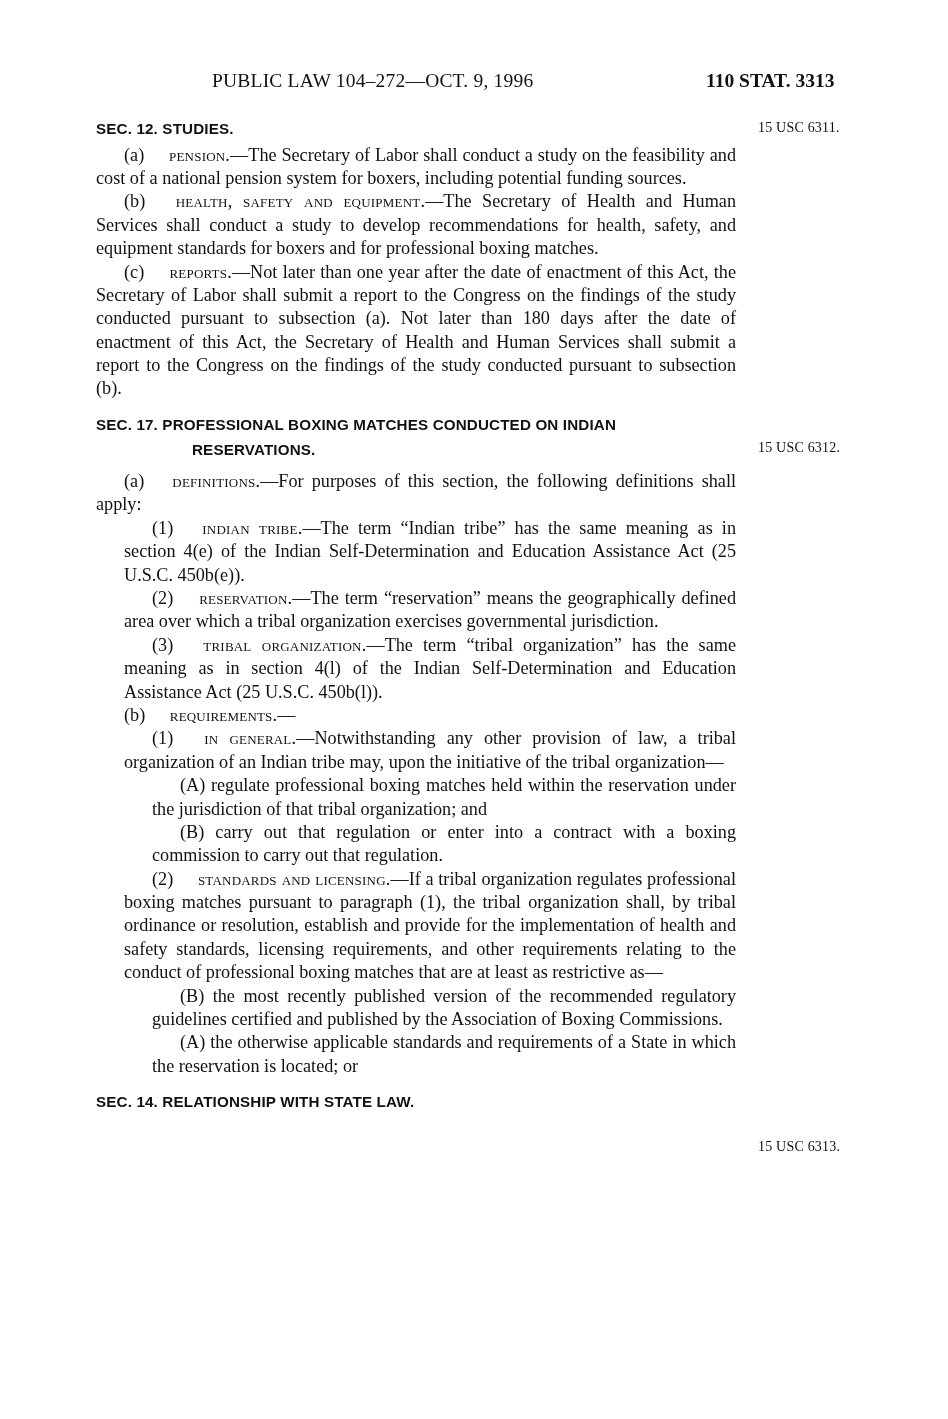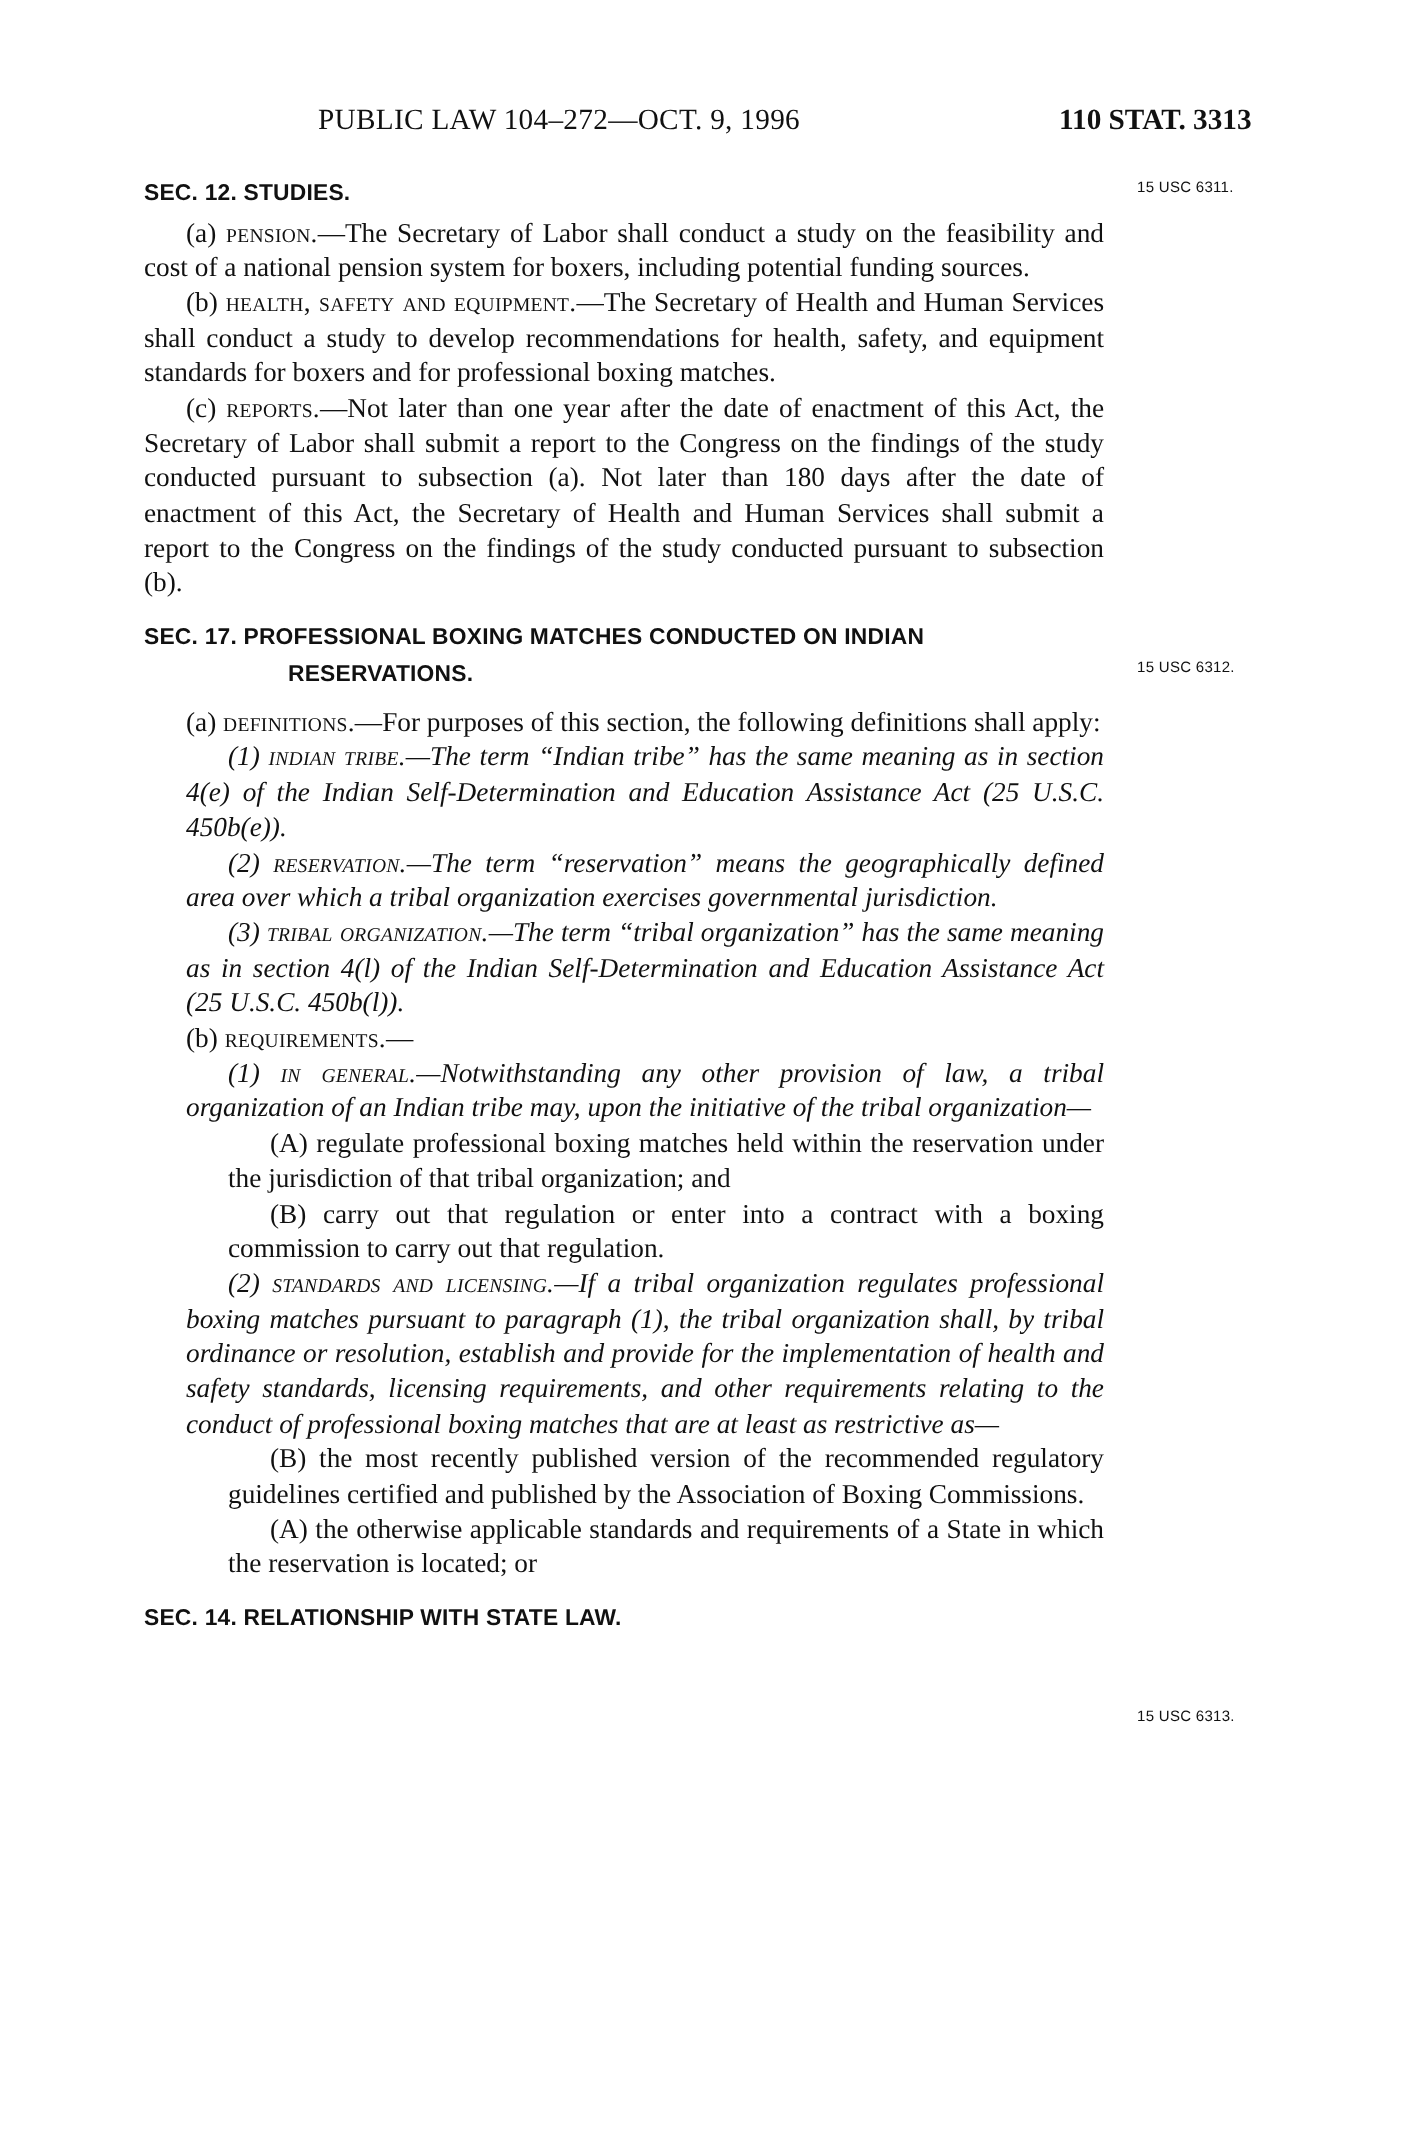--- a/index.html
+++ b/index.html
@@ -72,35 +72,36 @@
 
   p.body {
     margin: 0;
     font-size: 18.2px;
     line-height: 1.285;
     text-align: justify;
     text-justify: inter-word;
     hyphens: none;
   }
   p.ind1 { text-indent: 28px; }
-  p.ind2 { padding-left: 28px; text-indent: 28px; font-style: italic; }
+  p.ind2 { padding-left: 28px; text-indent: 28px; }
   p.ind3 { padding-left: 56px; text-indent: 28px; }
 
   .sc {
     font-variant: small-caps;
     font-size: 18.2px;
     letter-spacing: 0.2px;
+    margin-left: 20px;
   }
 
   
   .margin-note {
     position: absolute;
     left: 758px;
-    font-size: 10px;
-    font-family: Liberation Sans, sans-serif;
+    font-size: 14px;
+    font-family: Liberation Serif, serif;
     white-space: nowrap;
     letter-spacing: 0.2px;
   }
 </style>
 </head>
 <body>
 
 <div class="page">
 
   <div class="runhead">

